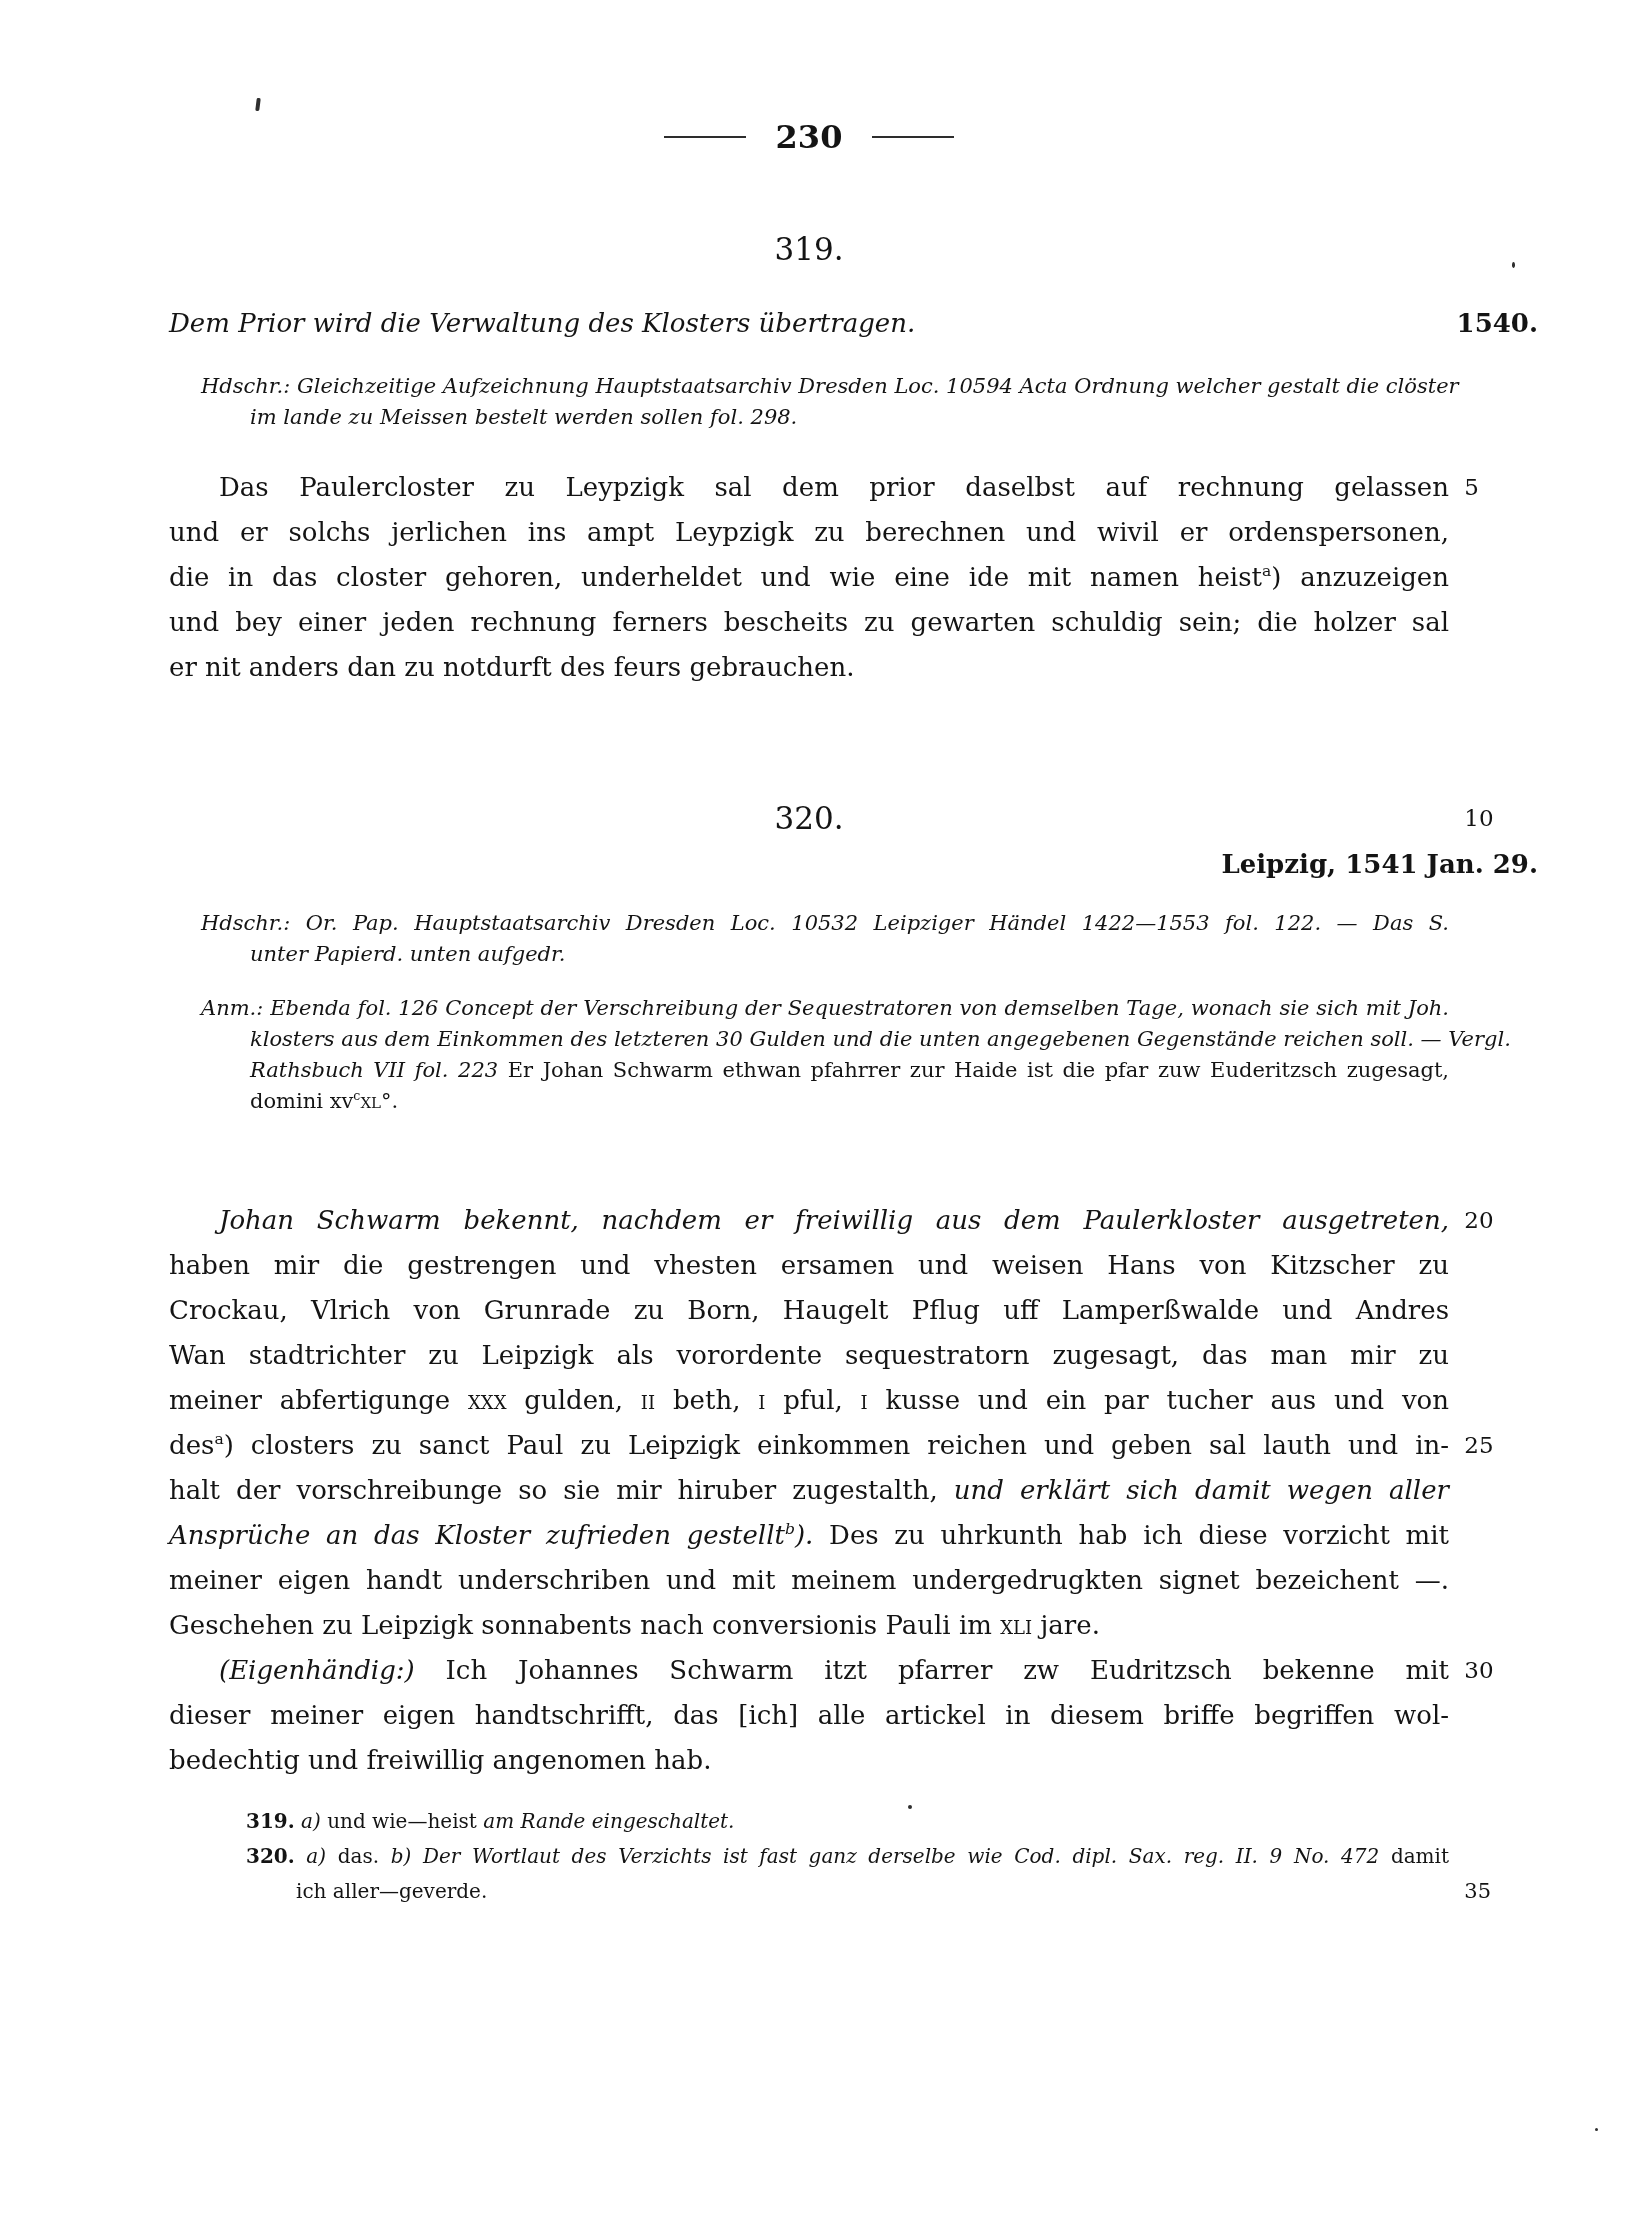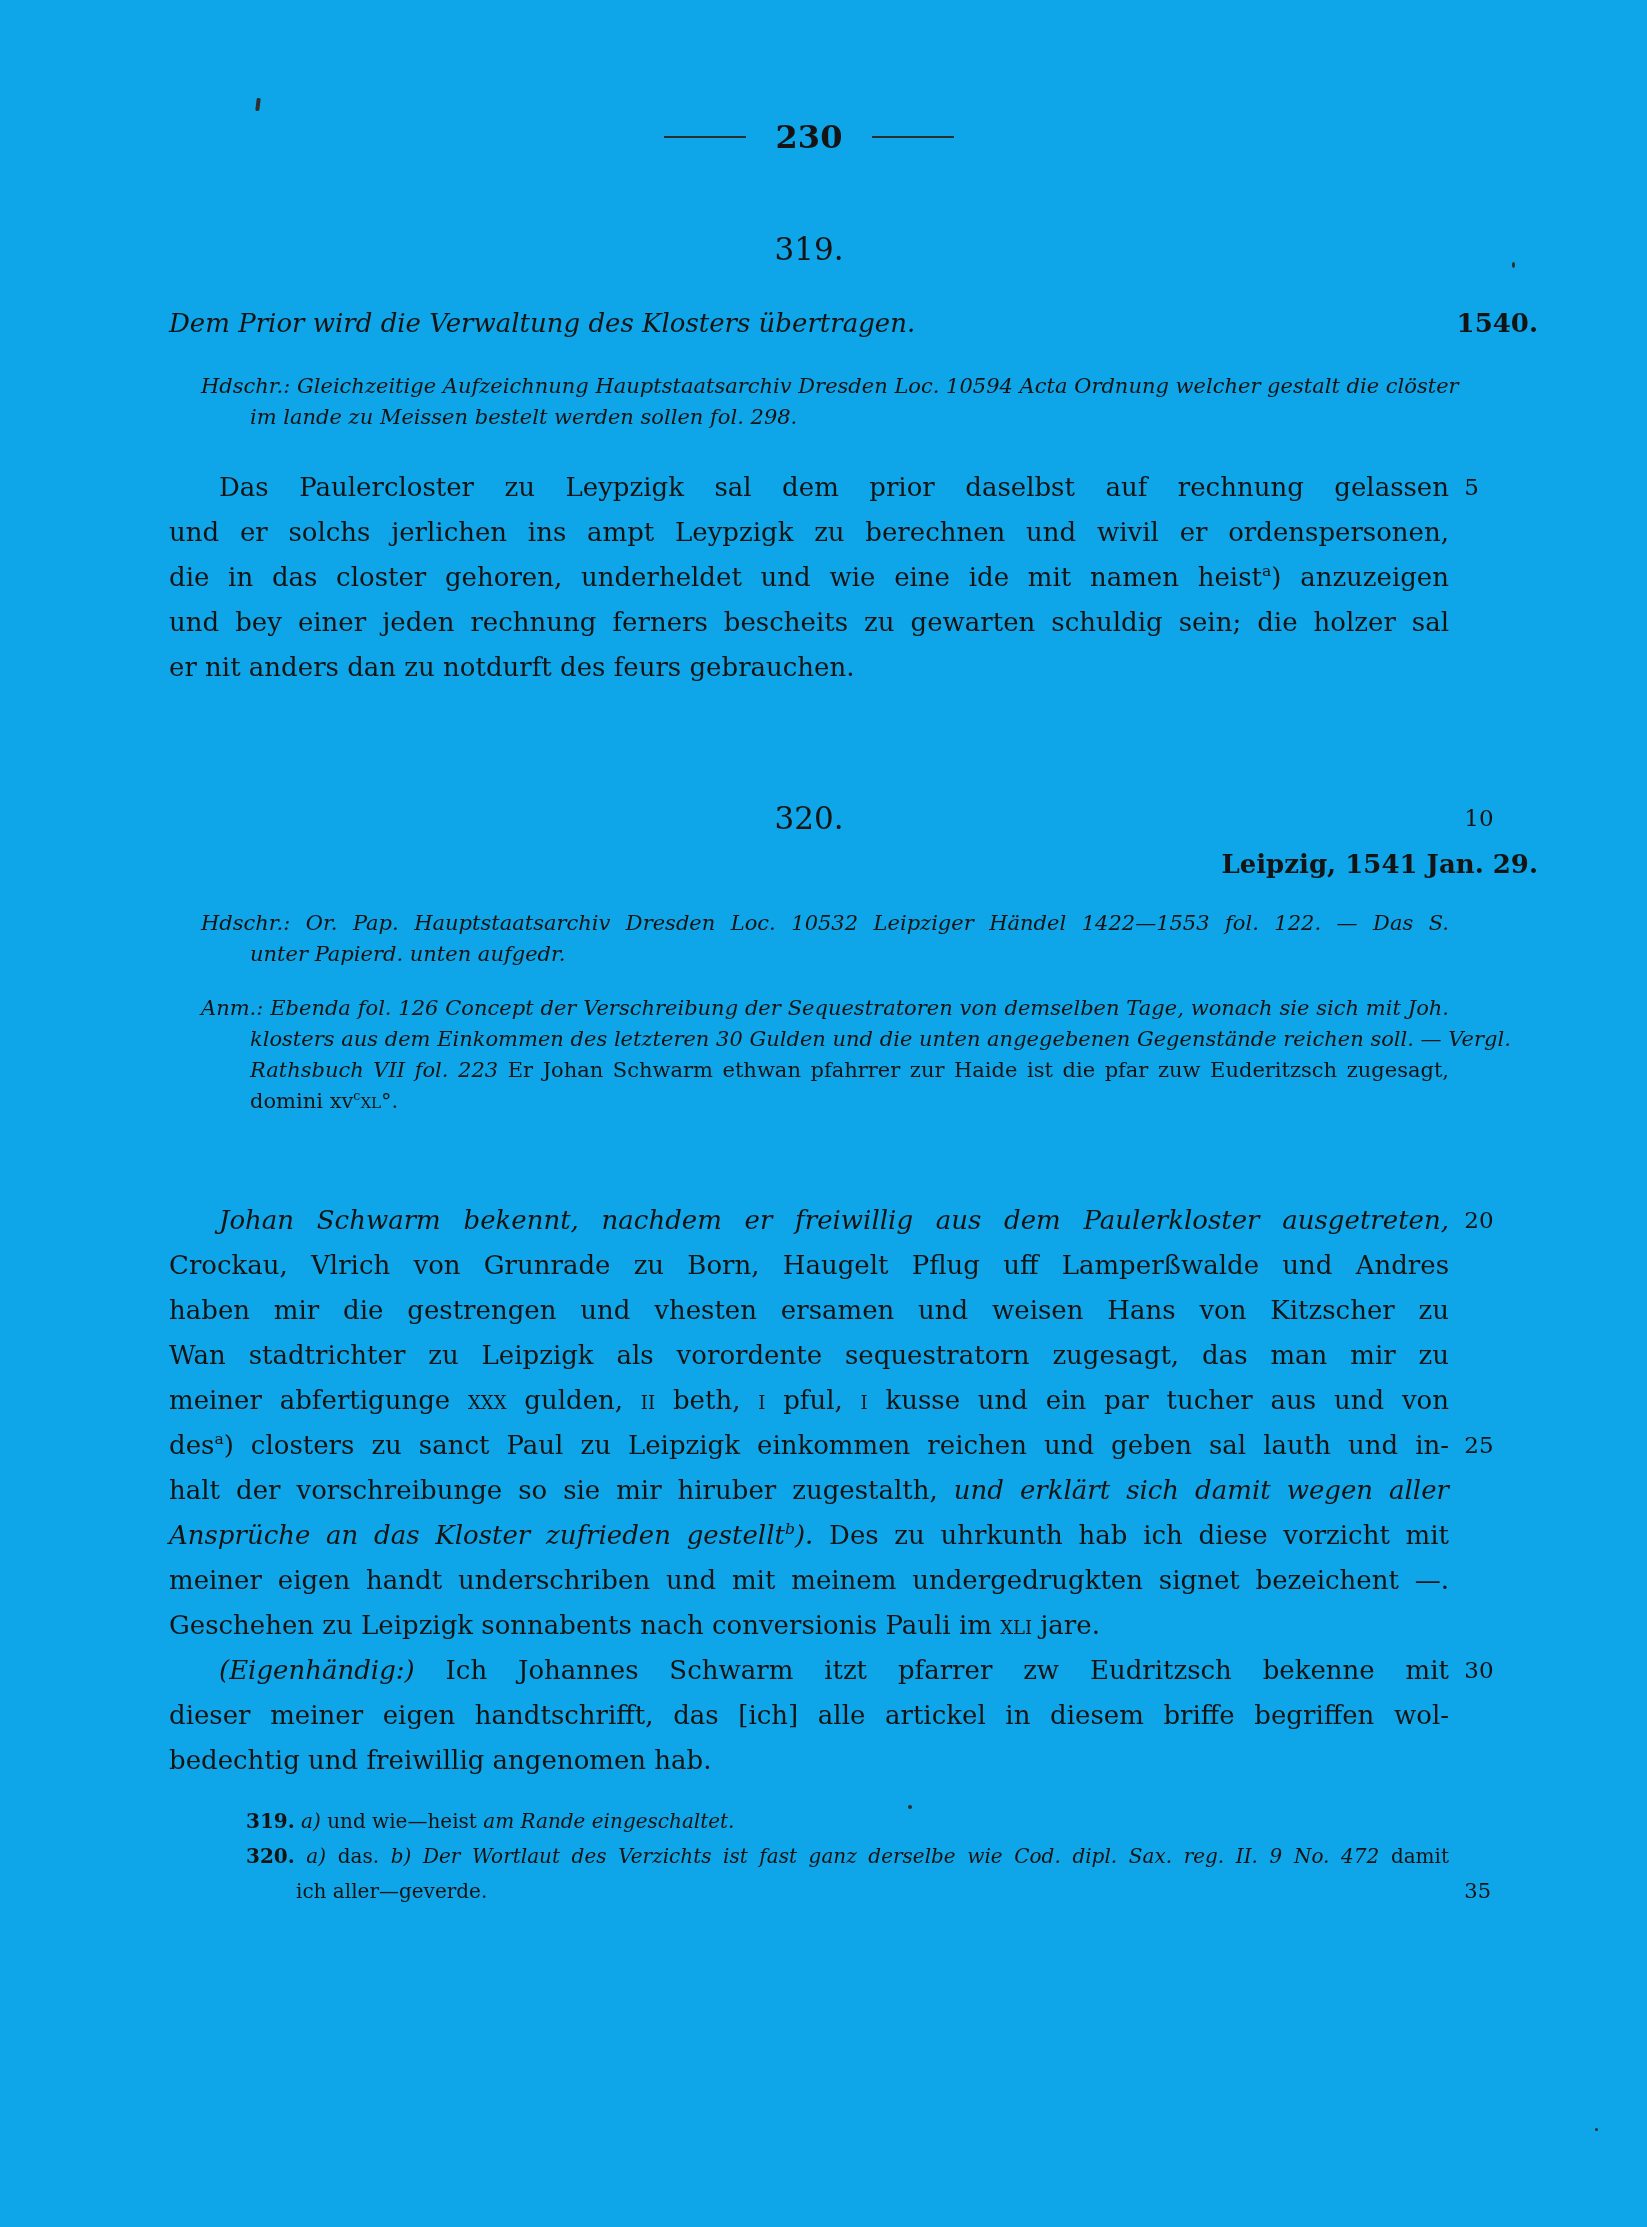--- a/index.html
+++ b/index.html
@@ -1,19 +1,19 @@
 <!DOCTYPE html>
 <html style="font-size:8.8px"><head>
 <meta charset="utf-8">
 <style>
   html,body{margin:0;padding:0;background:#e8e8e4;}
   .page{
     position:relative;
     width:1647px;height:2227px;
-    background:#0ea5e9;
+    background:#ffffff;
     color:#141414;
     font-family:"DejaVu Serif","Liberation Serif",serif;
     overflow:hidden;
   }
   .col{position:absolute;left:169px;top:0;width:1280px;height:2227px;}
 
   
   .pagehead{
     position:absolute;top:118px;left:0;width:100%;
     display:flex;align-items:center;justify-content:center;gap:30px;
@@ -116,22 +116,22 @@
 
     <div class="block small-text hang" id="anm320">
         <div class="line just"><span class="it">Anm.: Ebenda fol. 126 Concept der Verschreibung der Sequestratoren von demselben Tage, wonach sie sich mit Joh.</span></div>
         <div class="line just cont"><span class="it">klosters aus dem Einkommen des letzteren 30 Gulden und die unten angegebenen Gegenstände reichen soll. — Vergl.</span></div>
         <div class="line just cont"><span class="it">Rathsbuch VII fol. 223 </span><span>Er Johan Schwarm ethwan pfahrrer zur Haide ist die pfar zuw Euderitzsch zugesagt,</span></div>
         <div class="line cont"><span>domini xv</span><span class="sup">c</span><span class="sc">xl</span><span>°.</span></div>
       </div>
 
     <div class="block body-text" id="body320">
         <div class="line just ind"><span class="it">Johan Schwarm bekennt, nachdem er freiwillig aus dem Paulerkloster ausgetreten,</span><span class="ln">20</span></div>
+        <div class="line just"><span>haben mir die gestrengen und vhesten ersamen und weisen Hans von Kitzscher zu</span></div>
         <div class="line just"><span>Crockau, Vlrich von Grunrade zu Born, Haugelt Pflug uff Lamperßwalde und Andres</span></div>
-        <div class="line just"><span>haben mir die gestrengen und vhesten ersamen und weisen Hans von Kitzscher zu</span></div>
         <div class="line just"><span>Wan stadtrichter zu Leipzigk als vorordente sequestratorn zugesagt, das man mir zu</span></div>
         <div class="line just"><span>meiner abfertigunge </span><span class="sc">xxx</span><span> gulden, </span><span class="sc">ii</span><span> beth, </span><span class="sc">i</span><span> pful, </span><span class="sc">i</span><span> kusse und ein par tucher aus und von</span></div>
         <div class="line just"><span>des</span><span class="sup">a</span><span>) closters zu sanct Paul zu Leipzigk einkommen reichen und geben sal lauth und in-</span><span class="ln">25</span></div>
         <div class="line just"><span>halt der vorschreibunge so sie mir hiruber zugestalth, </span><span class="it">und erklärt sich damit wegen aller</span></div>
         <div class="line just"><span class="it">Ansprüche an das Kloster zufrieden gestellt</span><span class="sup it">b</span><span class="it">).  </span><span>Des zu uhrkunth hab ich diese vorzicht mit</span></div>
         <div class="line just"><span>meiner eigen handt underschriben und mit meinem undergedrugkten signet bezeichent —.</span></div>
         <div class="line"><span>Geschehen zu Leipzigk sonnabents nach conversionis Pauli im </span><span class="sc">xli</span><span> jare.</span></div>
         <div class="line just ind"><span class="it">(Eigenhändig:)</span><span> Ich Johannes Schwarm itzt pfarrer zw Eudritzsch bekenne mit</span><span class="ln">30</span></div>
         <div class="line just"><span>dieser meiner eigen handtschrifft, das [ich] alle artickel in diesem briffe begriffen wol-</span></div>
         <div class="line"><span>bedechtig und freiwillig angenomen hab.</span></div>

